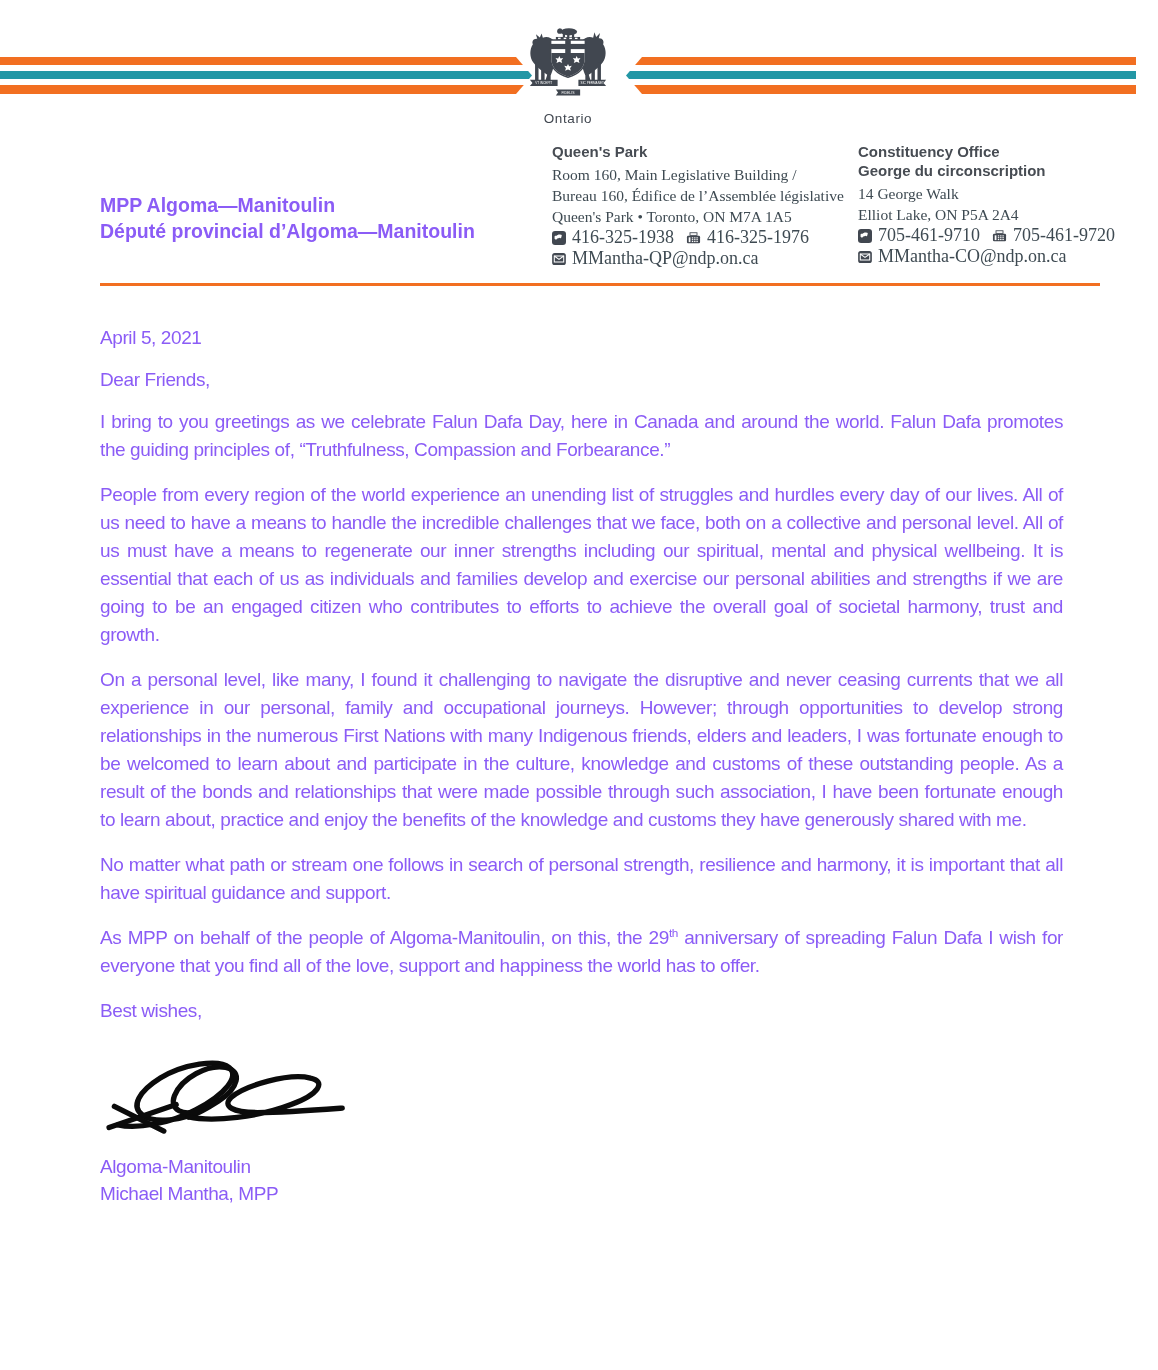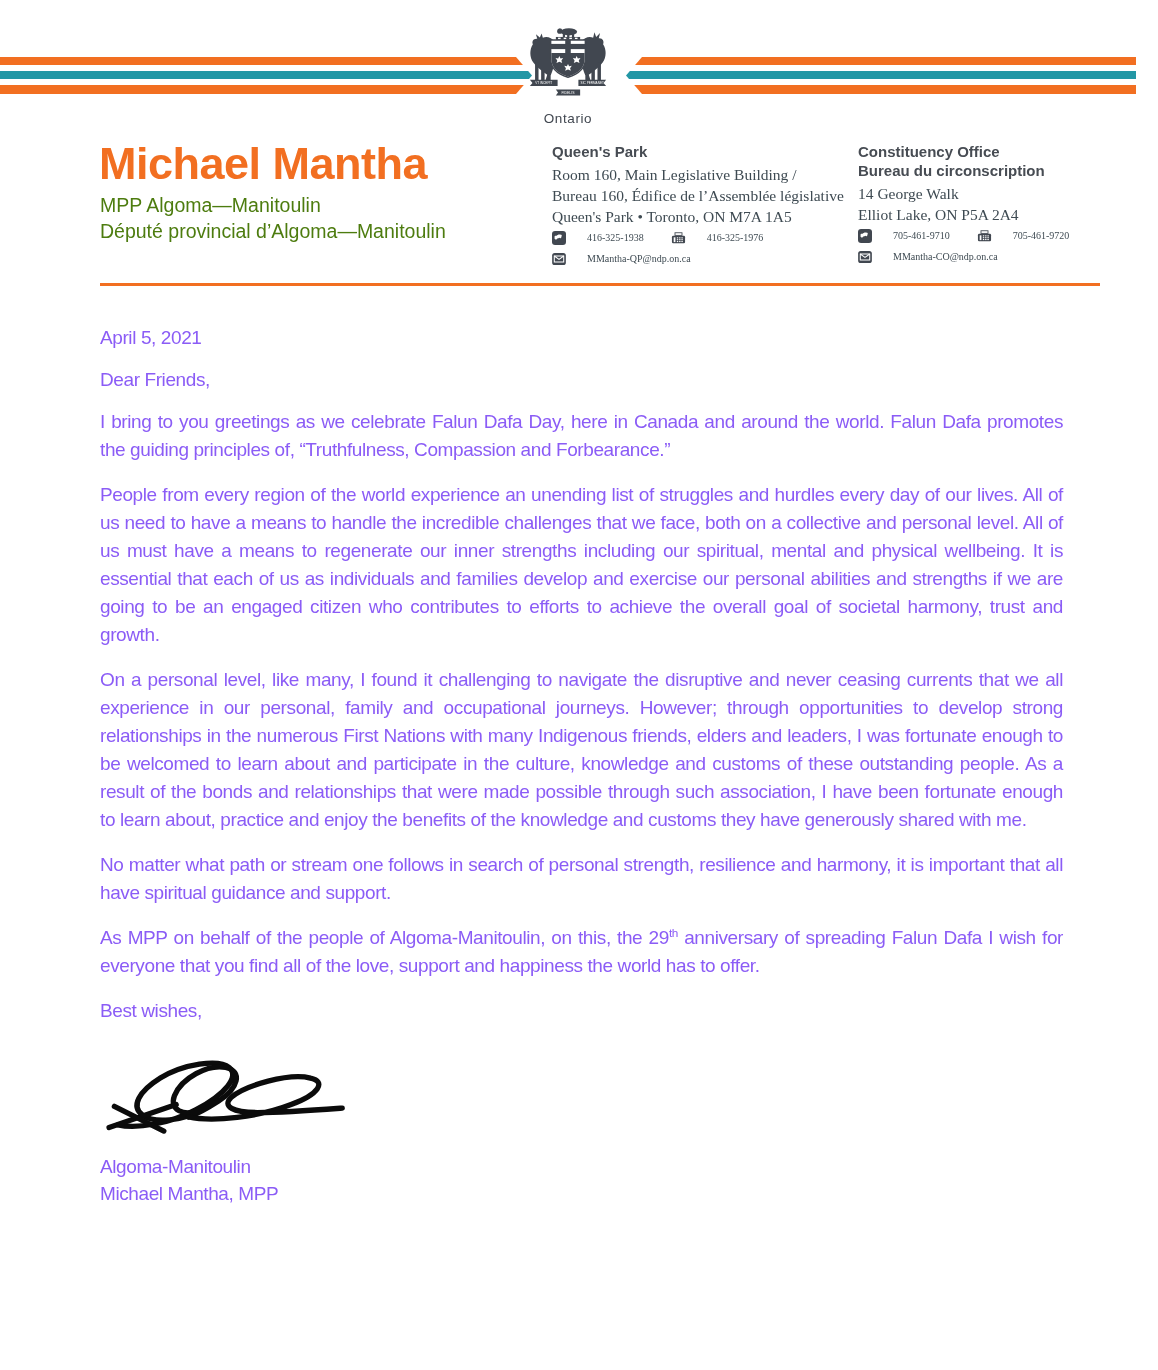--- a/index.html
+++ b/index.html
@@ -55,22 +55,22 @@
     left: 99px; top: 138px;
     font-size: 45px;
     font-weight: bold;
     letter-spacing: -0.5px;
     color: #F26F21;
   }
   .mp-title-en, .mp-title-fr {
     position: absolute;
     left: 100px;
     font-size: 19.5px;
-    font-weight: normal;
-    color: #4d7c0f;
+    font-weight: bold;
+    color: #8b5cf6;
   }
   .mp-title-en { top: 194px; }
   .mp-title-fr { top: 220px; }
 
   
   .office {
     position: absolute;
     top: 142px;
     width: 288px;
     color: #3E4A52;
@@ -87,23 +87,23 @@
   .office-heading.pad-bottom { margin-bottom: 3px; }
   .office-line {
     font-family: "Liberation Serif", serif;
     font-size: 15.5px;
     line-height: 21px;
     white-space: nowrap;
   }
   .contact-row {
     display: flex;
     align-items: center;
-    gap: 21px;
+    gap: 6px;
     font-family: "Liberation Serif", serif;
-    font-size: 10px;
+    font-size: 18px;
     line-height: 21px;
     white-space: nowrap;
     text-align: right;
   }
   .contact-row .num { margin-right: 6px; }
   .mini-icon { flex: 0 0 auto; display: inline-block; }
 
   
   .header-divider {
     position: absolute;
@@ -198,21 +198,20 @@
           <text x="32" y="67" font-size="3.6" fill="#ffffff" text-anchor="middle">VT INCEPIT</text>
           <text x="88" y="67" font-size="3.6" fill="#ffffff" text-anchor="middle">SIC PERMANET</text>
           <polygon points="46,73 74,73 74,80 46,80 48.5,76.5"></polygon>
           <text x="60" y="78" font-size="4" fill="#ffffff" text-anchor="middle">FIDELIS</text>
         </g>
       </g>
     </svg>
     <div class="crest-caption">Ontario</div>
   </div>
 
-  <div class="mp-name">Michael Mantha</div>
   <div class="mp-title-en">MPP Algoma—Manitoulin</div>
   <div class="mp-title-fr">Député provincial d’Algoma—Manitoulin</div>
 
   <div class="office office-qp">
     <div class="office-heading pad-bottom">Queen's Park</div>
     <div class="office-line">Room 160, Main Legislative Building /</div>
     <div class="office-line">Bureau 160, Édifice de l’Assemblée législative</div>
     <div class="office-line">Queen's Park  •  Toronto, ON  M7A 1A5</div>
     <div class="contact-row">
       <svg class="mini-icon" width="14" height="14" viewBox="0 0 16 16">
@@ -244,21 +243,21 @@
         <rect width="16" height="14" rx="3" fill="#414750"></rect>
         <rect x="2.5" y="3.5" width="11" height="7" fill="none" stroke="#ffffff" stroke-width="1.2"></rect>
         <polyline points="2.5,3.5 8,7.5 13.5,3.5" fill="none" stroke="#ffffff" stroke-width="1.2"></polyline>
       </svg>
       <span>MMantha-QP@ndp.on.ca</span>
     </div>
   </div>
 
   <div class="office office-co">
     <div class="office-heading">Constituency Office</div>
-    <div class="office-heading pad-bottom">Bureau du circonscription</div>
+    <div class="office-heading pad-bottom">George du circonscription</div>
     <div class="office-line">14 George Walk</div>
     <div class="office-line">Elliot Lake, ON  P5A 2A4</div>
     <div class="contact-row">
       <svg class="mini-icon" width="14" height="14" viewBox="0 0 16 16">
         <rect width="16" height="16" rx="3.5" fill="#414750"></rect>
         <path d="M4.6,11.8 L3,9.9 C2.7,9.5 2.8,9 3.1,8.7 L4.3,7.8 C4.1,6.6 5,4.9 6.2,4.3 L7.5,3.5 C7.9,3.3 8.4,3.4 8.6,3.8 L9.7,6 C9.9,6.4 9.7,6.9 9.3,7.1 L8.2,7.6 C8,8.3 7.4,9.3 6.8,9.7 L6.9,10.9 C6.9,11.4 6.6,11.8 6.1,11.9 Z" fill="#ffffff" transform="rotate(40 8 8)"></path>
       </svg>
       <span class="num">705-461-9710</span>
       <svg class="mini-icon" width="15" height="14" viewBox="0 0 17 16">
         <rect x="1" y="5.5" width="15" height="8.5" rx="1.5" fill="#414750"></rect>

